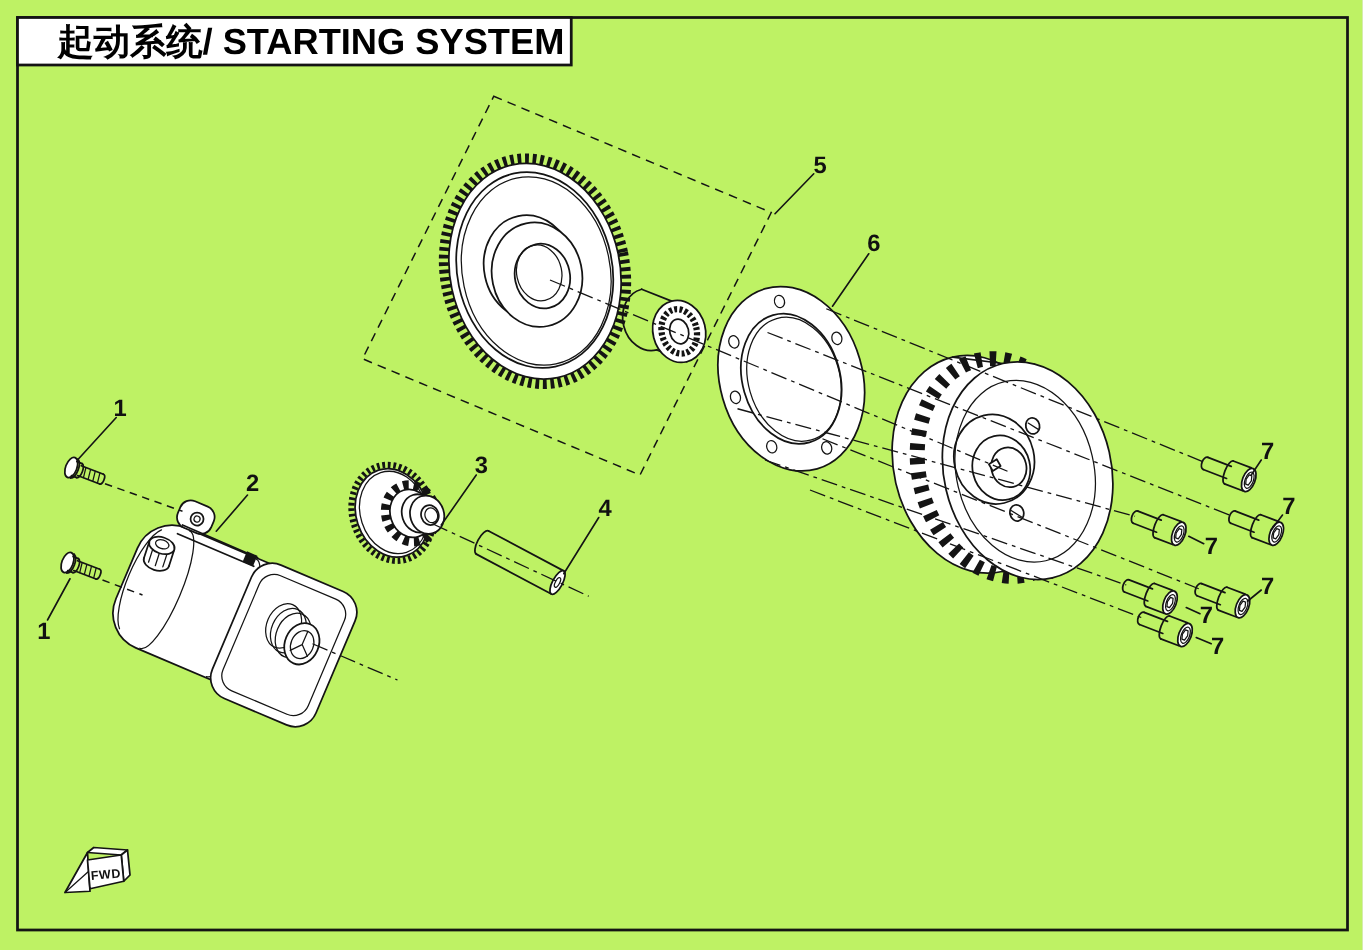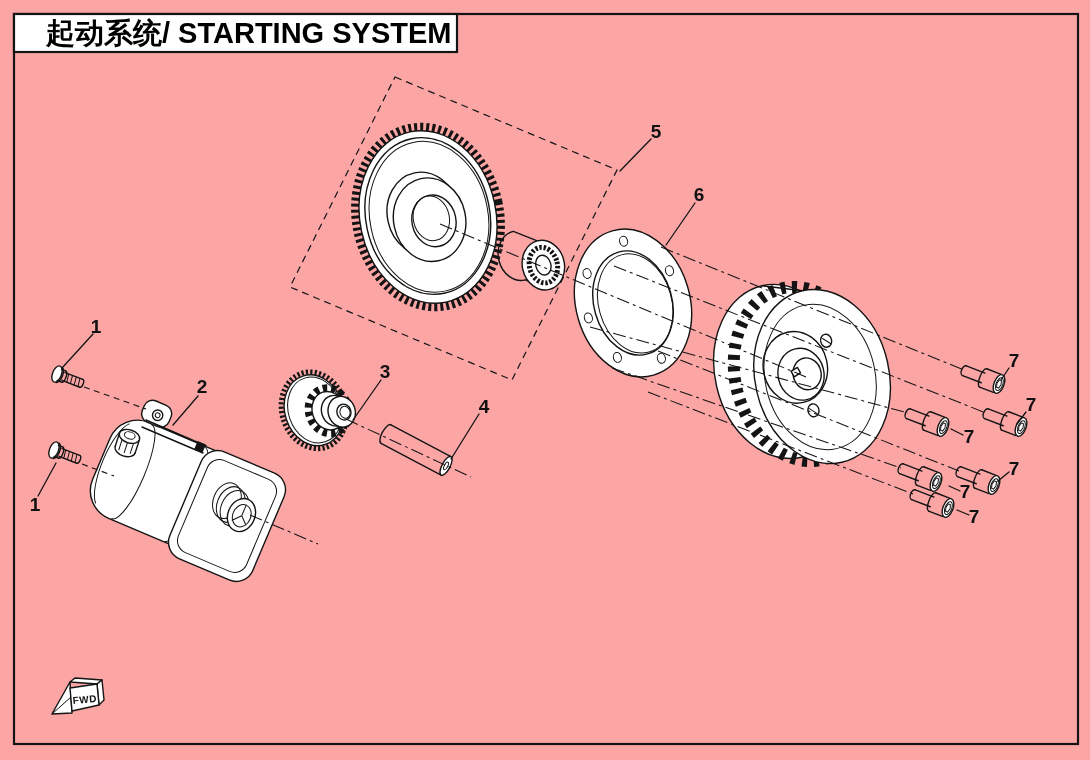--- a/index.html
+++ b/index.html
@@ -1,16 +1,16 @@
 <!DOCTYPE html>
 <html><head>
 <meta charset="utf-8">
 <style>
   html,body{margin:0;padding:0;background:#e8e8e8;}
-  .page{position:relative;width:1090px;height:760px;background:#fca5a5;margin:0 auto;
+  .page{position:relative;width:1090px;height:760px;background:#bef264;margin:0 auto;
         font-family:"Liberation Sans","DejaVu Sans",sans-serif;overflow:hidden;}
   svg{display:block;width:1090px;height:760px;}
   .ln{fill:none;stroke:#141414;stroke-width:1.4;stroke-linecap:round;stroke-linejoin:round;}
   .thin{stroke-width:1;}
   .lnw{fill:#ffffff;stroke:#141414;stroke-width:1.4;stroke-linejoin:round;}
   .gteeth{fill:none;stroke:#141414;stroke-width:8;stroke-dasharray:3 3;}
   .g3teeth{fill:none;stroke:#141414;stroke-width:5;stroke-dasharray:2.2 2.2;}
   .pteeth{fill:none;stroke:#141414;stroke-width:7.5;stroke-dasharray:4.5 4;}
   .slots{fill:none;stroke:#141414;stroke-width:12;stroke-dasharray:5 6.4;}
   .rollers{fill:none;stroke:#141414;stroke-width:5;stroke-dasharray:2.4 1.8;}

